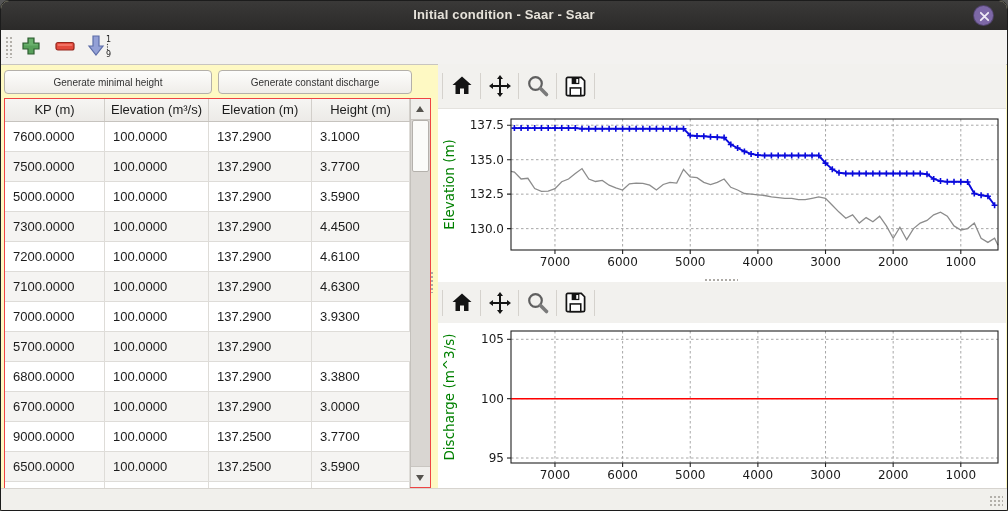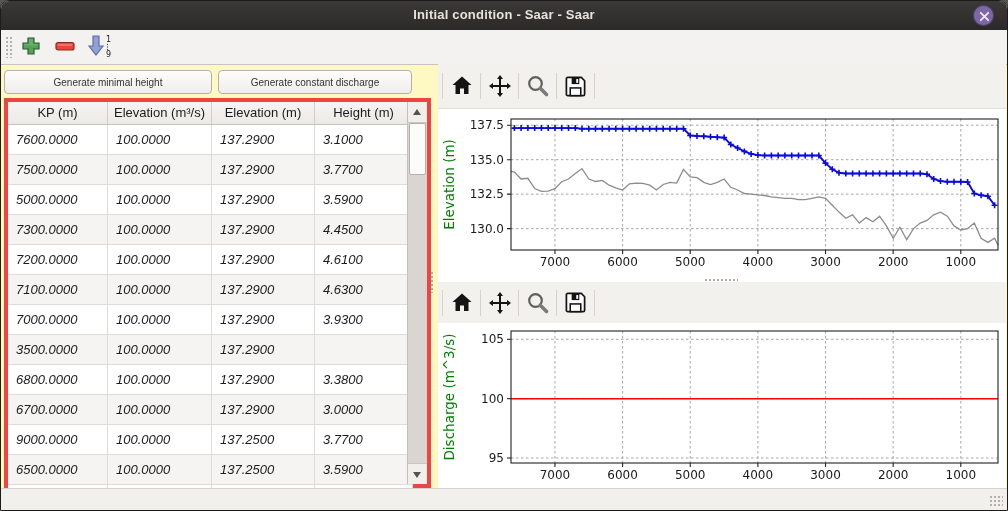--- a/index.html
+++ b/index.html
@@ -18,30 +18,30 @@
               border-bottom:1px solid #c8c5c0;}
   .grip-v{position:absolute;left:4px;top:6px;width:7px;height:22px;
           background-image:radial-gradient(#b3b0aa 1px,transparent 1.2px);background-size:4px 4px;}
   .toolbtn{position:absolute;top:3px;width:28px;height:28px;border:none;background:transparent;
            padding:0;cursor:pointer;}
   
   .genbtn{position:absolute;height:24px;border:1px solid #b4b0aa;border-radius:4px;
           background:linear-gradient(#fdfdfc,#efede9);font-family:"Liberation Sans",sans-serif;
           font-size:10px;color:#333;cursor:pointer;}
   
-  .tablewrap{position:absolute;left:3px;top:97px;width:427px;height:390px;border:4px solid #ef4444;
+  .tablewrap{position:absolute;left:3px;top:97px;width:427px;height:390px;border:1px solid #ef4444;
              box-sizing:border-box;background:#fff;}
   .thead{position:absolute;left:0;top:0;width:405px;height:22px;display:grid;
          grid-template-columns:100px 104px 103px 98px;background:linear-gradient(#f6f5f3,#eceae7);
          border-bottom:1px solid #c6c3be;}
   .thead div{font-size:13px;color:#1c1c1c;text-align:center;line-height:22px;
              border-right:1px solid #d2cfca;overflow:hidden;}
   .tbody{position:absolute;left:0;top:23px;width:405px;}
   .trow{display:grid;grid-template-columns:100px 104px 103px 98px;height:30px;background:#fff;
-        border-bottom:1px solid #dedcd8;box-sizing:border-box;font-style:italic;}
+        border-bottom:1px solid #dedcd8;box-sizing:border-box;}
   .trow:nth-child(even){background:#f5f4f2;}
   .trow div{font-size:13px;color:#1c1c1c;line-height:29px;padding-left:8px;
             border-right:1px solid #dedcd8;overflow:hidden;}
   .tpartial{position:absolute;left:0;top:383px;width:405px;height:7px;display:grid;
             grid-template-columns:100px 104px 103px 98px;background:#fff;}
   .tpartial div{border-right:1px solid #dedcd8;}
   
   .vscroll{position:absolute;right:0;top:0;bottom:0;width:20px;background:#d9d6d2;
            border-left:1px solid #c4c1bc;box-sizing:border-box;}
   .sbtn{position:absolute;left:0;width:19px;height:20px;background:#f0efec;cursor:pointer;}
@@ -162,21 +162,21 @@
           <div>137.2900</div>
           <div>4.6300</div>
         </div>
         <div class="trow">
           <div>7000.0000</div>
           <div>100.0000</div>
           <div>137.2900</div>
           <div>3.9300</div>
         </div>
         <div class="trow">
-          <div>3500.0000</div>
+          <div>5700.0000</div>
           <div>100.0000</div>
           <div>137.2900</div>
         </div>
         <div class="trow">
           <div>6800.0000</div>
           <div>100.0000</div>
           <div>137.2900</div>
           <div>3.3800</div>
         </div>
         <div class="trow">

